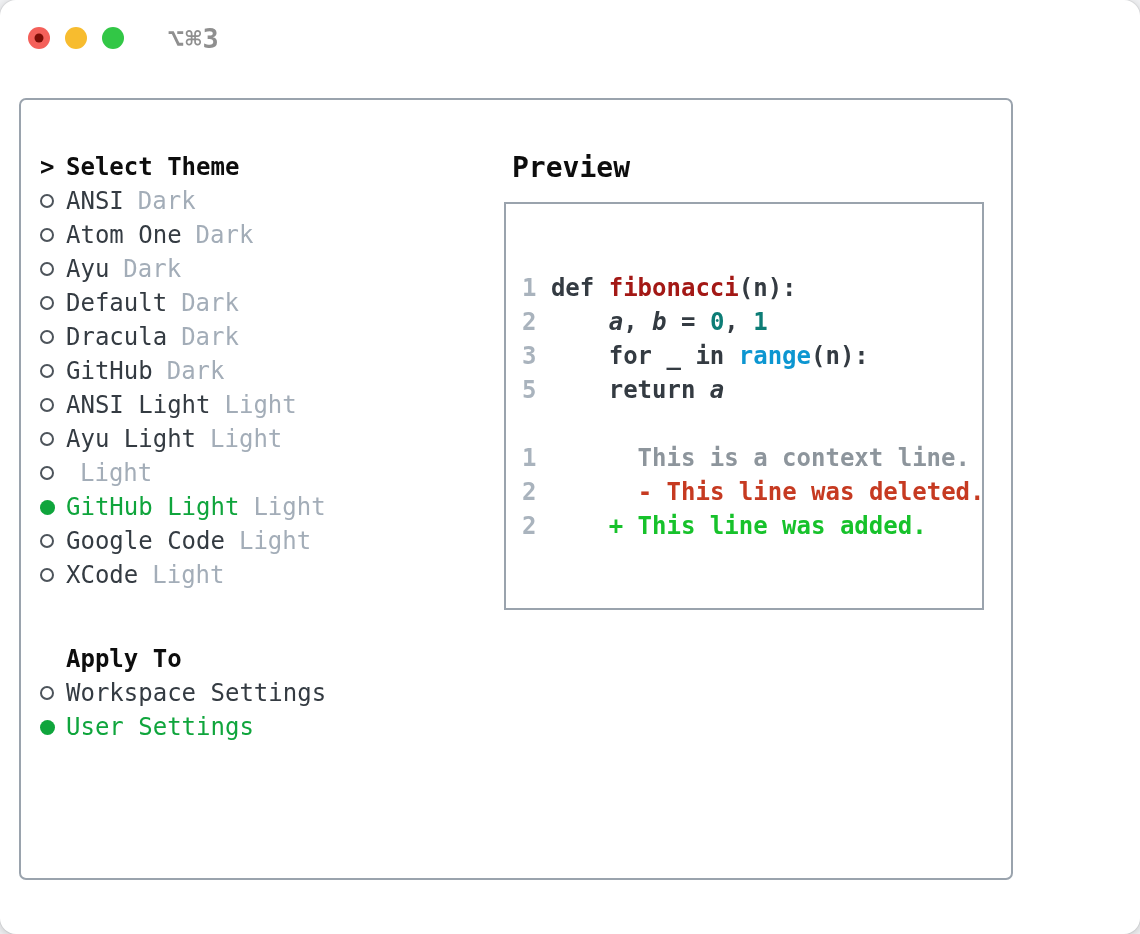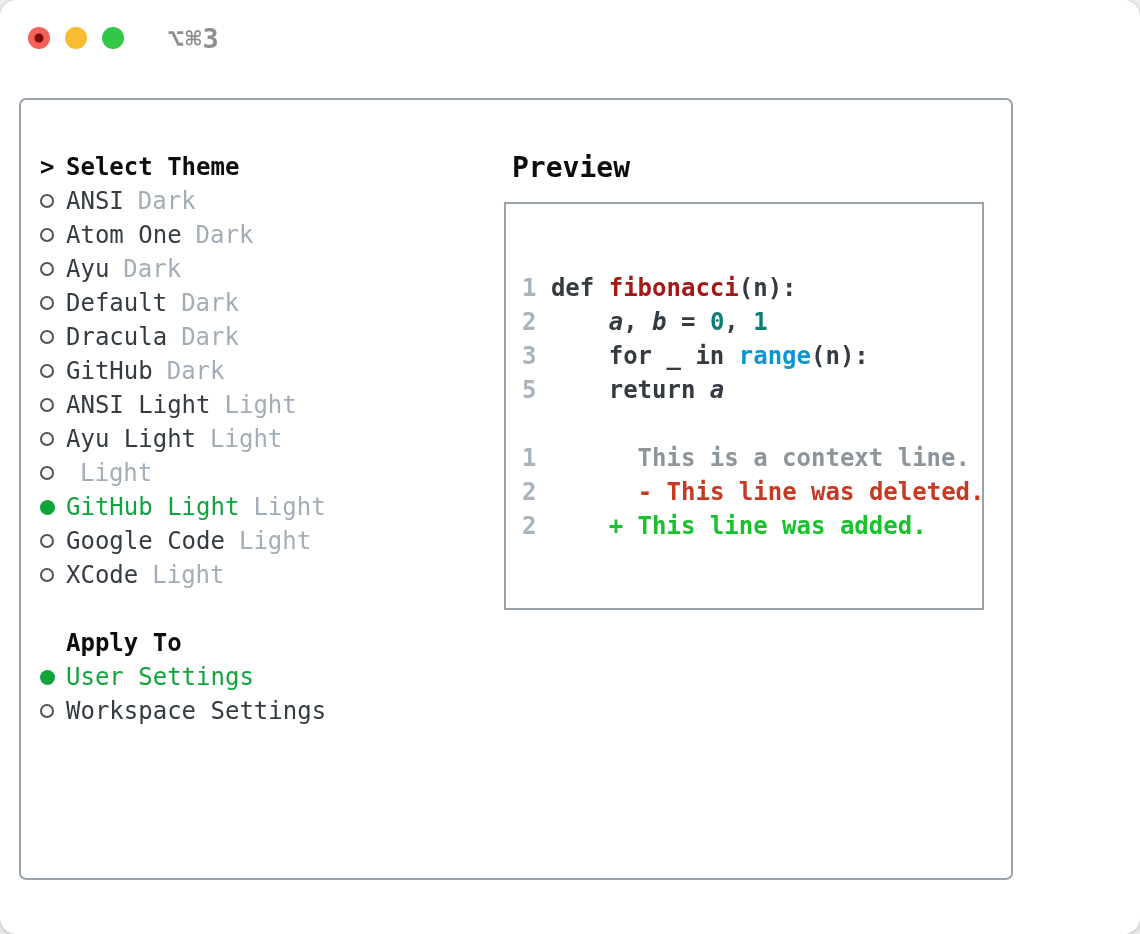--- a/index.html
+++ b/index.html
@@ -32,21 +32,21 @@
   
   .left-col { position:absolute; left:19px; top:50px; width:448px; }
   .row { display:flex; align-items:center; height:34px; font-size:24px; color:var(--text-dark); }
   .marker { width:26px; flex:none; display:flex; align-items:center; }
   .arrow-glyph { font-weight:700; color:var(--heading-black); font-size:24px; }
   .ring { width:14px; height:14px; border:2px solid #4d545b; border-radius:50%; }
   .dot-filled { width:15px; height:15px; border-radius:50%; background:var(--selected-green); }
   .label.bold { font-weight:700; color:var(--heading-black); }
   .tag { color:var(--muted-gray); margin-left:14px; }
   .theme-item.selected .item-label { color:var(--selected-green); }
-  .apply-header { margin-top:34px; }
+  .apply-header { margin-top:50px; }
   .help { margin-top:34px; width:432px; font-size:24px; line-height:34px; color:var(--muted-gray); }
 
   
   .right-col { position:absolute; left:483px; top:50px; width:486px; }
   .preview-header { height:34px; font-size:28px; font-weight:700; color:var(--heading-black);
                     display:flex; align-items:center; margin-left:8px; }
   .preview-box { margin-top:18px; width:480px; height:408px;
                  border:2px solid var(--panel-border); background:#fff;
                  padding:67px 10px 0 16px;font-weight:bold; }
   .pline { white-space:pre; font-size:24px; line-height:34px; height:34px; }
@@ -171,31 +171,31 @@
             <span class="tag">Light</span>
           </div>
         </div>
 
       <div class="row apply-header">
         <span class="marker"></span>
         <span class="label bold">Apply To</span>
       </div>
 
       <div id="apply-list">
+          <div class="row theme-item">
+            <span class="marker">
+              <span class="ring"></span>
+            </span>
+            <span class="item-label">Workspace Settings</span>
+          </div>
           <div class="row theme-item selected">
             <span class="marker">
               <span class="dot-filled"></span>
             </span>
             <span class="item-label">User Settings</span>
-          </div>
-          <div class="row theme-item">
-            <span class="marker">
-              <span class="ring"></span>
-            </span>
-            <span class="item-label">Workspace Settings</span>
           </div>
         </div>
 
     </div>
 
     <div class="right-col">
       <div class="preview-header">Preview</div>
       <div class="preview-box">
         <div id="preview-lines">
             <div class="pline"><span class="lnum">1 </span><span class="s-plain">def </span><span class="s-func">fibonacci</span><span class="s-plain">(n):</span></div>

